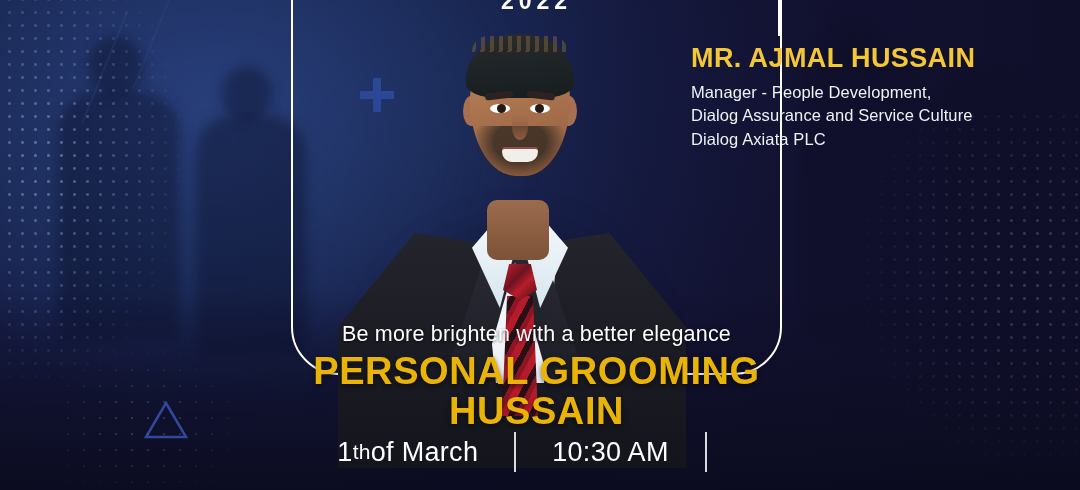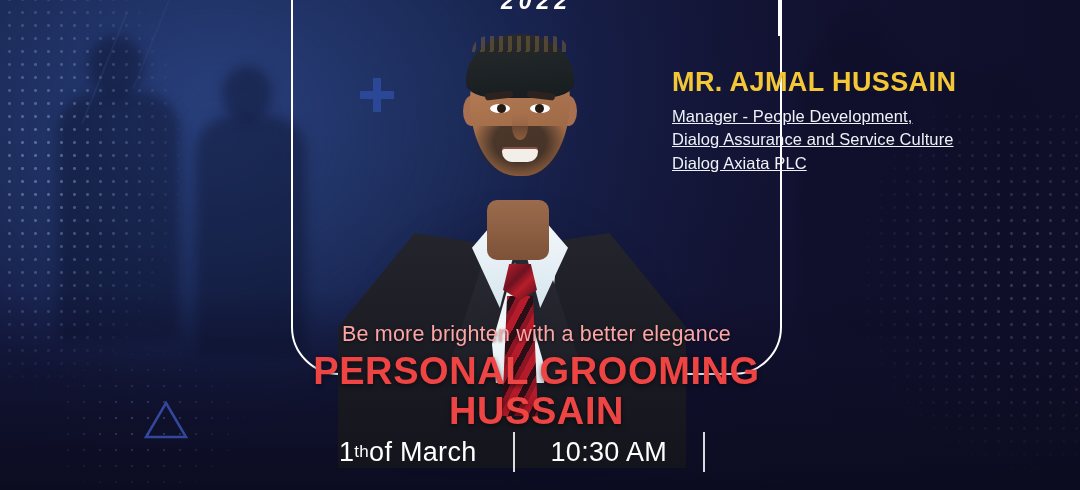--- a/index.html
+++ b/index.html
@@ -217,68 +217,67 @@
     border-radius: 0 0 50% 50%;}
   .beard {
     position:absolute; left:144px; top:108px; width:92px; height:52px;
     background: radial-gradient(ellipse at 50% 30%, rgba(40,34,30,.72) 40%, rgba(40,34,30,0) 72%);
     border-radius: 0 0 50% 50%;
   }
   .mouth { position:absolute; left:172px; top:131px; width:36px; height:13px;
     background:#f2efe9; border-radius: 3px 3px 11px 11px; box-shadow: 0 -2px 0 #8a4f44;}
 
   
-  .speaker { position: absolute; left: 672px; top: 44px; width: 360px; margin-top: 24px; }
+  .speaker { position: absolute; left: 691px; top: 44px; width: 360px; }
   .sp-name {
     color: #F4C736;
     font-size: 27px;
     font-weight: bold;
     letter-spacing: .4px;
     line-height: 1.1;
     margin: 0 0 7px 0;
   }
   .sp-line {
     color: #eef1f6;
     font-size: 16.5px;
     line-height: 1.42;
     margin: 0;
     letter-spacing: .1px;
-    text-decoration: underline;
   }
 
   
   .year {
     position: absolute; left: 0; right: 0; top: -12px;
     text-align: center;
     color: #ffffff;
     font-size: 23px;
     font-weight: bold;
     letter-spacing: 5px;
   }
-  .year-wrap { position:absolute; left: 291px; width: 491px; top: 0; height: 16px; overflow: hidden; font-style: italic;}
+  .year-wrap { position:absolute; left: 291px; width: 491px; top: 0; height: 16px; overflow: hidden;}
 
   .tick {
     position: absolute; left: 778px; top: 0; width: 2px; height: 36px;
     background: #ffffff;
   }
 
   
   .titles {
     position: absolute; left: 291px; top: 322px; width: 491px;
     text-align: center;
   }
   .tagline {
-    color: #fca5a5;
+    color: #ffffff;
     font-size: 21.5px;
     letter-spacing: .2px;
     margin: 0 0 4px 0;
     text-shadow: 0 1px 3px rgba(0,0,0,.6);
   }
   .headline {
-    color: #ef4444;
+    color: #eab308;
     font-size: 38px;
     font-weight: bold;
     letter-spacing: .6px;
     line-height: 1.06;
     margin: 0;
     text-shadow: 0 2px 5px rgba(0,0,0,.55);
   }
 
   
   .bottombar {
@@ -289,21 +288,21 @@
     gap: 0;
     color: #ffffff;
   }
   .bb-item {
     font-size: 27px;
     letter-spacing: .3px;
     white-space: nowrap;
     display: flex;
     align-items: center;
   }
-  .bb-item sup { font-size: 17px; vertical-align: super; }
+  .bb-item sup { font-size: 21px; vertical-align: super; }
   .sep {
     width: 2px; height: 40px;
     background: rgba(255,255,255,.85);
     margin: 0 36px;
   }
   .via { margin-right: 14px; }
   .zoom-logo { display: flex; align-items: center; gap: 5px; }
   .zoom-word {
     color: #4a8cff;
     font-size: 31px;

